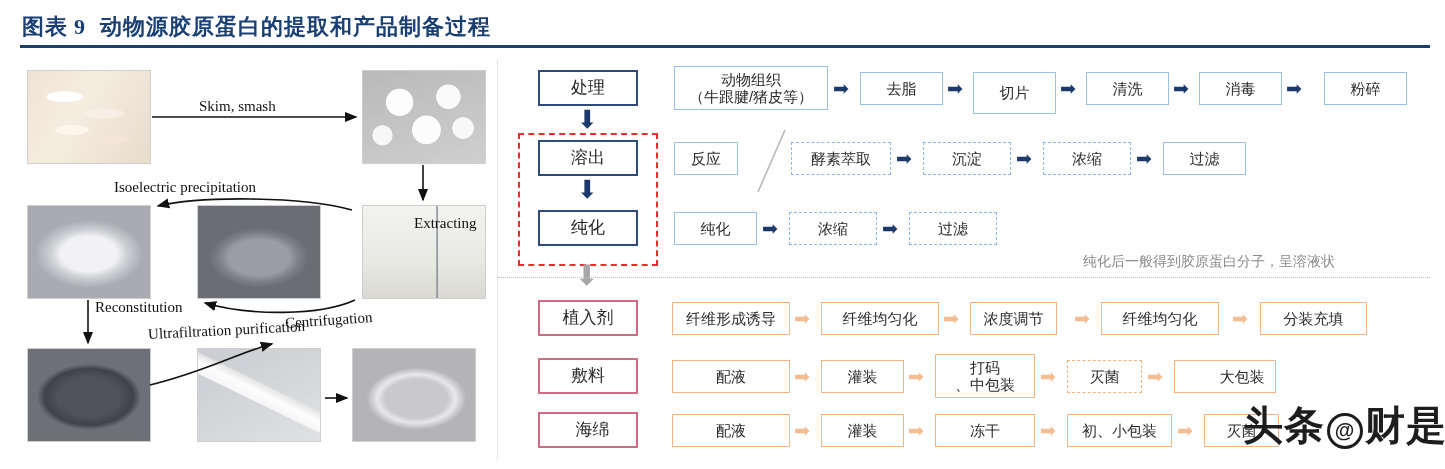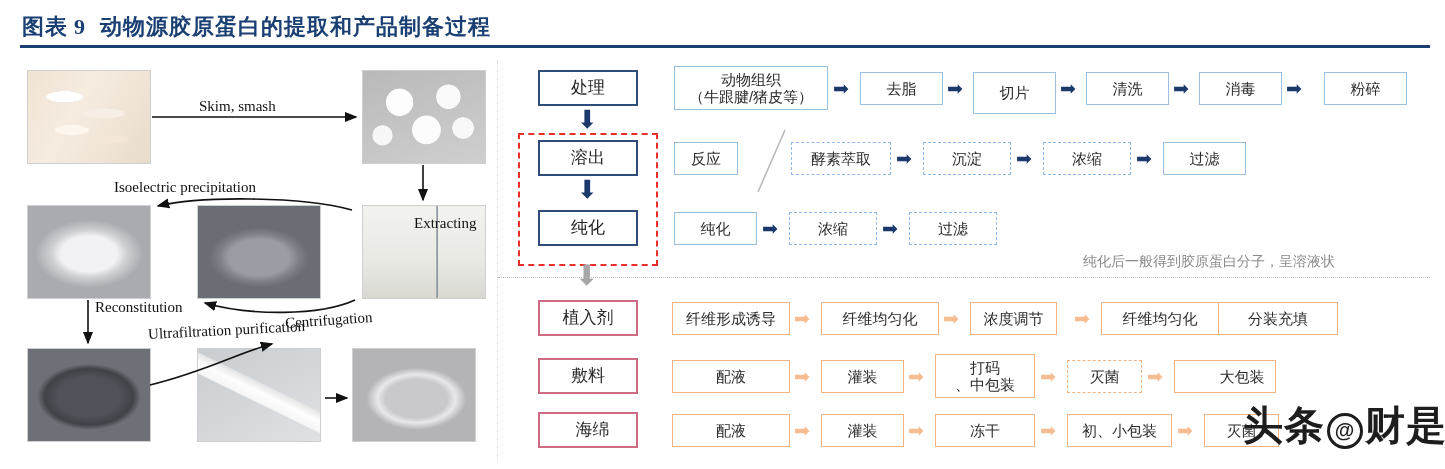--- a/index.html
+++ b/index.html
@@ -219,21 +219,21 @@
 
   <div class="box pk" style="left:538px;top:300px;width:100px;height:36px;">植入剂</div>
   <div class="box or" style="left:672px;top:302px;width:118px;height:33px;">纤维形成诱导</div>
   <div class="arw ar-or" style="left:794px;top:309px;">➡</div>
   <div class="box or" style="left:821px;top:302px;width:118px;height:33px;">纤维均匀化</div>
   <div class="arw ar-or" style="left:943px;top:309px;">➡</div>
   <div class="box or" style="left:970px;top:302px;width:87px;height:33px;">浓度调节</div>
   <div class="arw ar-or" style="left:1074px;top:309px;">➡</div>
   <div class="box or" style="left:1101px;top:302px;width:118px;height:33px;">纤维均匀化</div>
   <div class="arw ar-or" style="left:1232px;top:309px;">➡</div>
-  <div class="box or" style="left:1218px;top:302px;width:120px;height:33px;">分装充填</div>
+  <div class="box or" style="left:1260px;top:302px;width:107px;height:33px;">分装充填</div>
 
   <div class="box pk" style="left:538px;top:358px;width:100px;height:36px;">敷料</div>
   <div class="box or" style="left:672px;top:360px;width:118px;height:33px;">配液</div>
   <div class="arw ar-or" style="left:794px;top:367px;">➡</div>
   <div class="box or" style="left:821px;top:360px;width:83px;height:33px;">灌装</div>
   <div class="arw ar-or" style="left:908px;top:367px;">➡</div>
   <div class="box or" style="left:935px;top:354px;width:100px;height:44px;">
     <span style="white-space:pre-line;">打码
 、中包装</span>
   </div>

